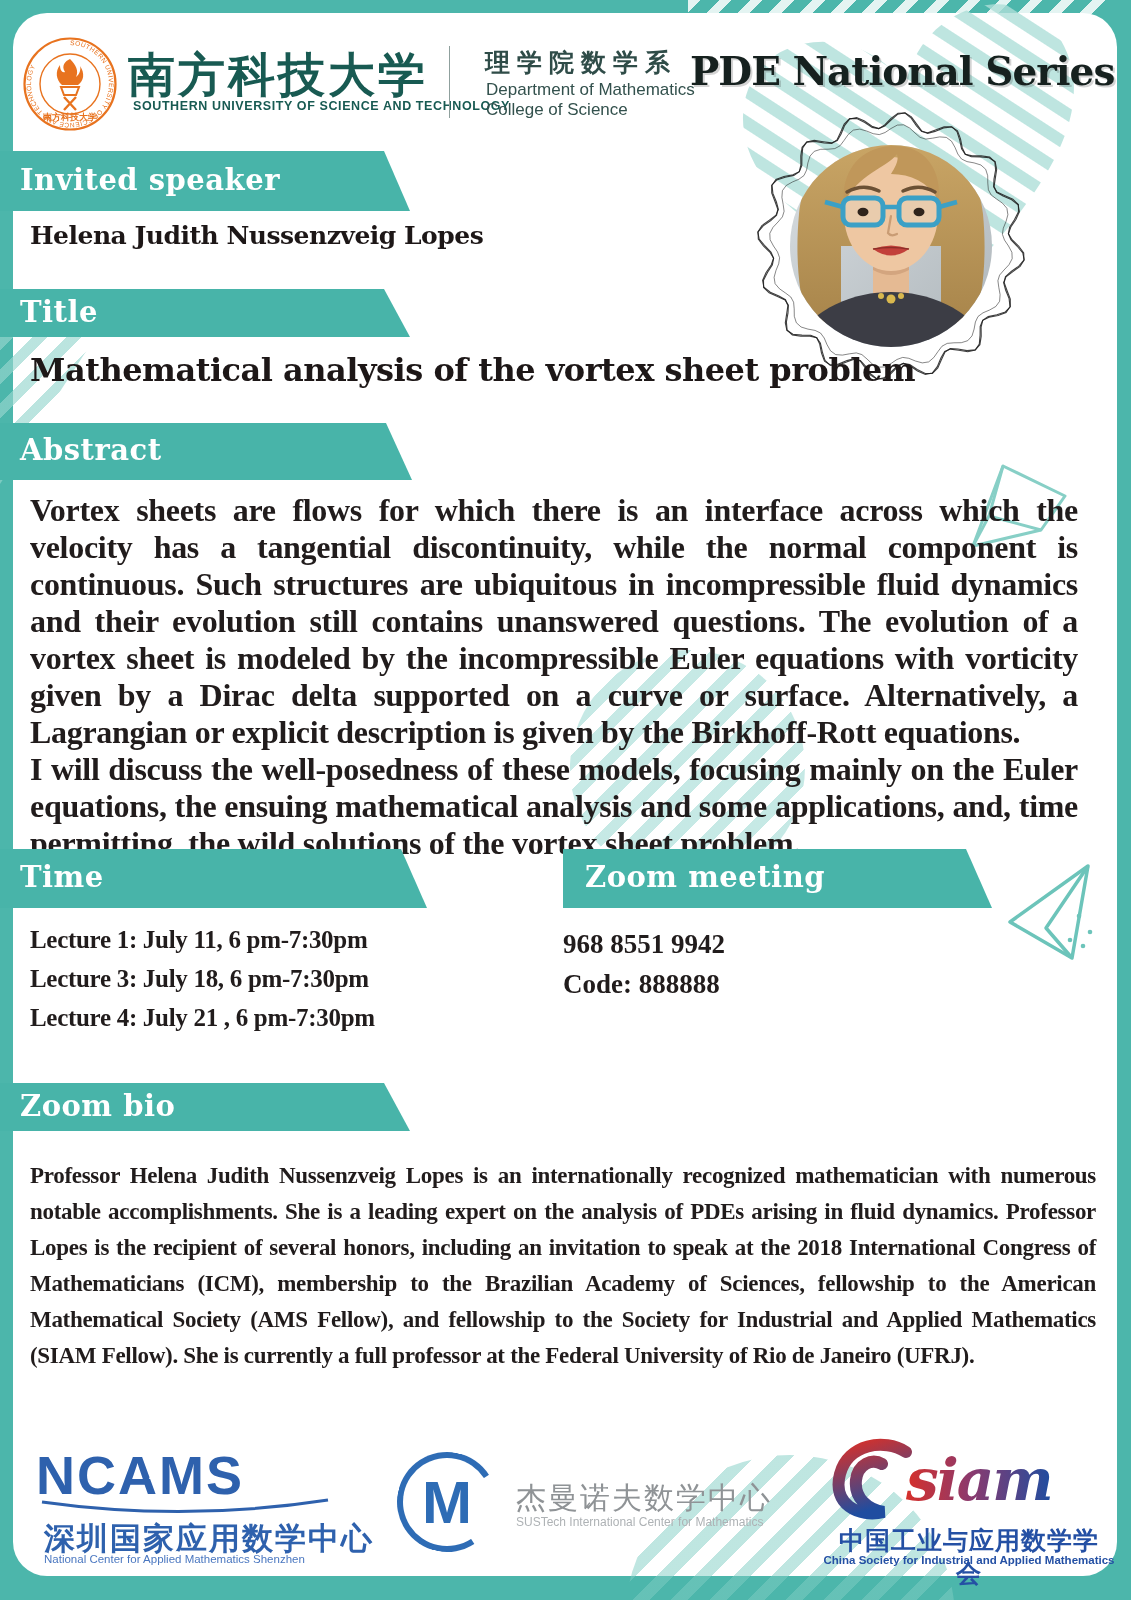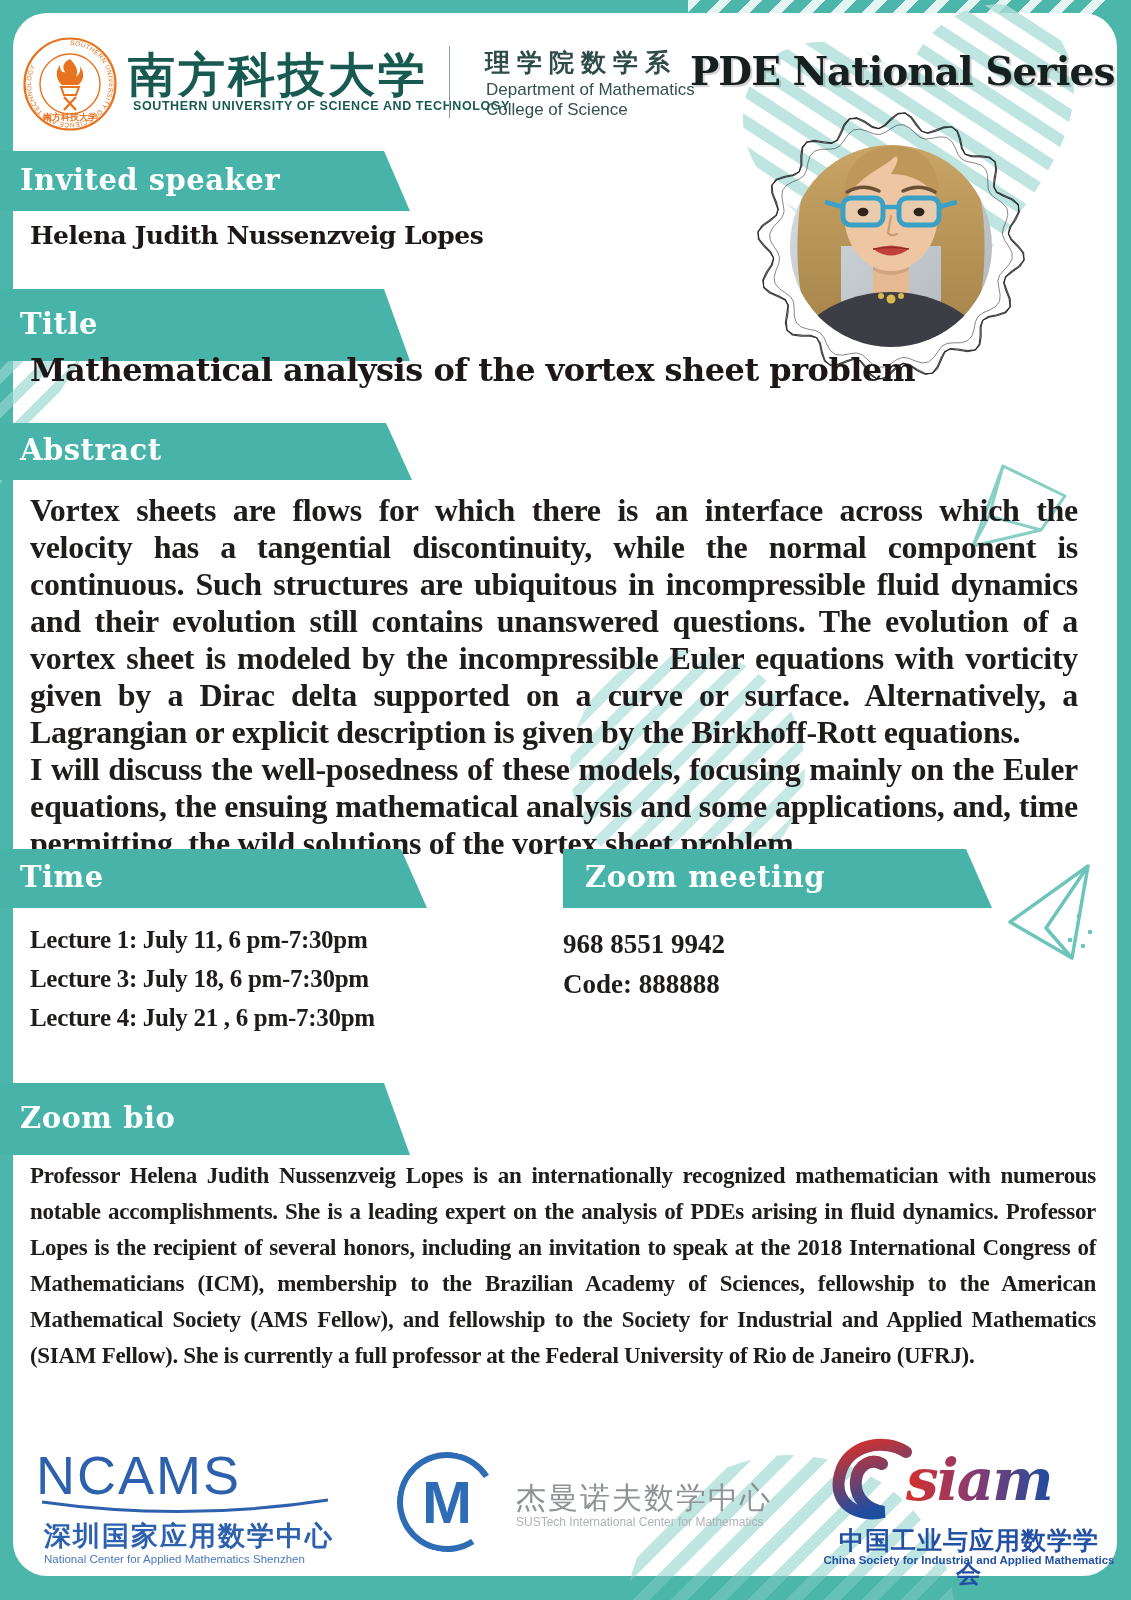--- a/index.html
+++ b/index.html
@@ -12,21 +12,21 @@
   .stripes-left{position:absolute;left:0;top:336px;width:96px;height:148px;z-index:2;
     background:repeating-linear-gradient(135deg,rgba(150,214,206,.65) 0 10px,transparent 10px 24px);
     clip-path:polygon(0 0,100% 0,0 100%);}
   .stripes-circle-mid{position:absolute;left:570px;top:650px;width:235px;height:235px;border-radius:50%;z-index:2;
     background:repeating-linear-gradient(135deg,rgba(151,215,208,.55) 0 11px,transparent 11px 25px);}
   .stripes-circle-bottom{position:absolute;left:625px;top:1455px;width:330px;height:330px;border-radius:50%;z-index:2;
     background:repeating-linear-gradient(135deg,rgba(127,205,195,.5) 0 12px,transparent 12px 27px);}
   .heart-svg{position:absolute;left:715px;top:-20px;z-index:2;}
   .prism{position:absolute;z-index:2;}
   
-  .banner{position:absolute;left:0;height:72px;background:#48b4a9;z-index:5;display:flex;align-items:center;
+  .banner{position:absolute;left:0;height:48px;background:#48b4a9;z-index:5;display:flex;align-items:center;
     clip-path:polygon(0 0,calc(100% - 26px) 0,100% 100%,0 100%);}
   .banner .lbl{font-family:"DejaVu Serif",serif;font-weight:bold;color:#ffffff;font-size:29px;padding-left:20px;letter-spacing:.5px;padding-bottom:3px;}
   .banner-invited{top:151px;width:410px;height:60px;}
   .banner-title{top:289px;width:410px;}
   .banner-abstract{top:423px;width:412px;height:57px;}
   .banner-time{top:849px;width:427px;height:59px;}
   .banner-zoom{top:849px;left:563px;width:429px;height:59px;}
   .banner-zoom .lbl{padding-left:22px;}
   .banner-bio{top:1083px;width:410px;}
   
@@ -51,27 +51,27 @@
     font-weight:bold;font-size:12.5px;color:#185a52;letter-spacing:.6px;}
   .header-divider{position:absolute;left:449px;top:46px;width:1px;height:72px;background:#8fa09d;z-index:5;}
   .dept-cn{position:absolute;left:485px;top:46px;z-index:5;font-family:"Liberation Sans",sans-serif;
     font-weight:bold;font-size:25px;color:#2f4c48;letter-spacing:7px;}
   .dept-en1{position:absolute;left:486px;top:80px;z-index:5;font-family:"Liberation Sans",sans-serif;font-size:17px;color:#33514d;}
   .dept-en2{position:absolute;left:486px;top:100px;z-index:5;font-family:"Liberation Sans",sans-serif;font-size:17px;color:#33514d;}
   
   .portrait-svg{position:absolute;left:741px;top:96px;z-index:4;}
   
   .ncams-wordmark{position:absolute;left:36px;top:1444px;z-index:5;font-family:"Liberation Sans",sans-serif;
-    font-weight:400;font-size:54px;color:#2e61ad;letter-spacing:2px;text-align:right;}
+    font-weight:700;font-size:54px;color:#2e61ad;letter-spacing:2px;text-align:right;}
   .ncams-keyhole{position:absolute;left:148px;top:1462px;width:11px;height:11px;border-radius:50%;background:#ffffff;z-index:6;}
   .ncams-keyhole::after{content:"";position:absolute;left:1px;top:8px;border-left:4px solid transparent;
     border-right:4px solid transparent;border-bottom:9px solid #ffffff;}
   .ncams-swoosh{position:absolute;left:40px;top:1498px;z-index:5;}
   .ncams-cn{position:absolute;left:44px;top:1518px;z-index:5;font-family:"Liberation Sans",sans-serif;
-    font-weight:bold;font-size:27px;color:#2e61ad;letter-spacing:2px;}
+    font-weight:bold;font-size:31px;color:#2e61ad;letter-spacing:2px;}
   .ncams-en{position:absolute;left:44px;top:1553px;z-index:5;font-family:"Liberation Sans",sans-serif;
     font-size:11.5px;color:#4a77c0;}
   .icm-ring{position:absolute;left:397px;top:1452px;width:100px;height:100px;z-index:5;}
   .icm-ring::before{content:"";position:absolute;inset:0;border:6px solid #2e6cb5;border-right-color:transparent;
     border-radius:50%;transform:rotate(12deg);}
   .icm-m{position:absolute;left:0;top:0;width:100px;height:100px;display:flex;align-items:center;justify-content:center;
     font-family:"Liberation Sans",sans-serif;font-weight:bold;font-size:60px;color:#2e6cb5;}
   .icm-cn{position:absolute;left:516px;top:1478px;z-index:5;font-family:"Liberation Sans",sans-serif;
     font-size:30px;color:#8f9396;letter-spacing:2px;}
   .icm-en{position:absolute;left:516px;top:1515px;z-index:5;font-family:"Liberation Sans",sans-serif;

